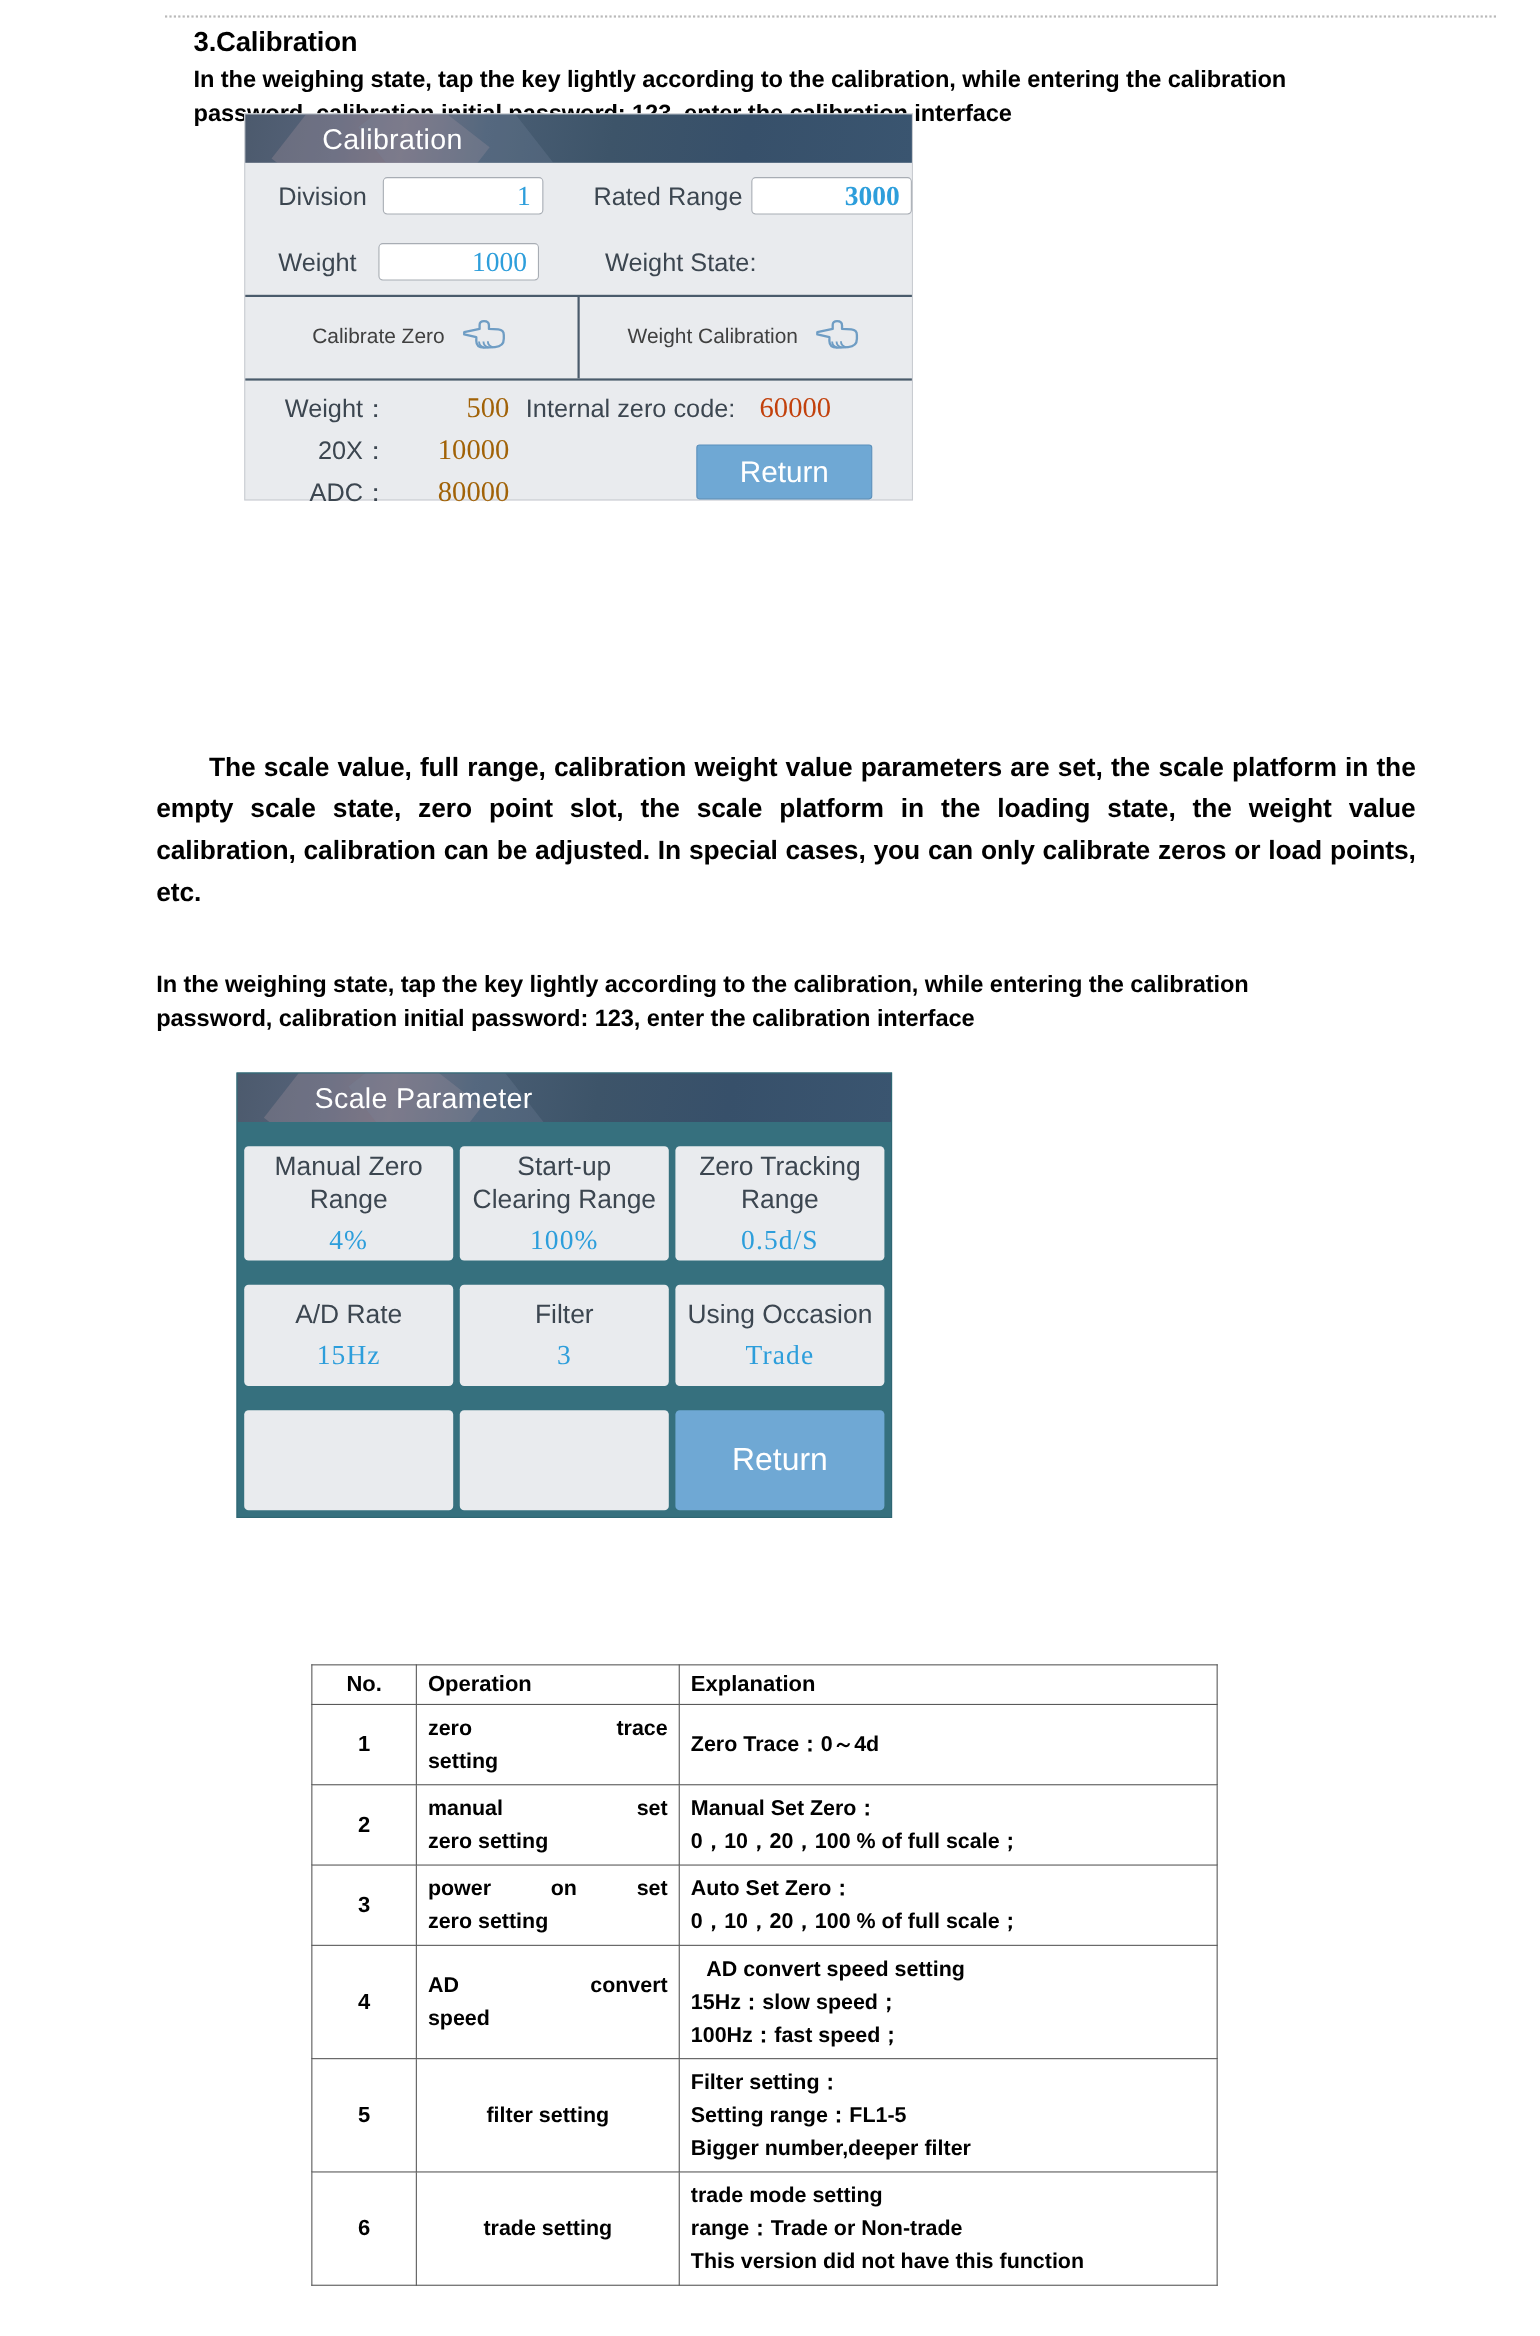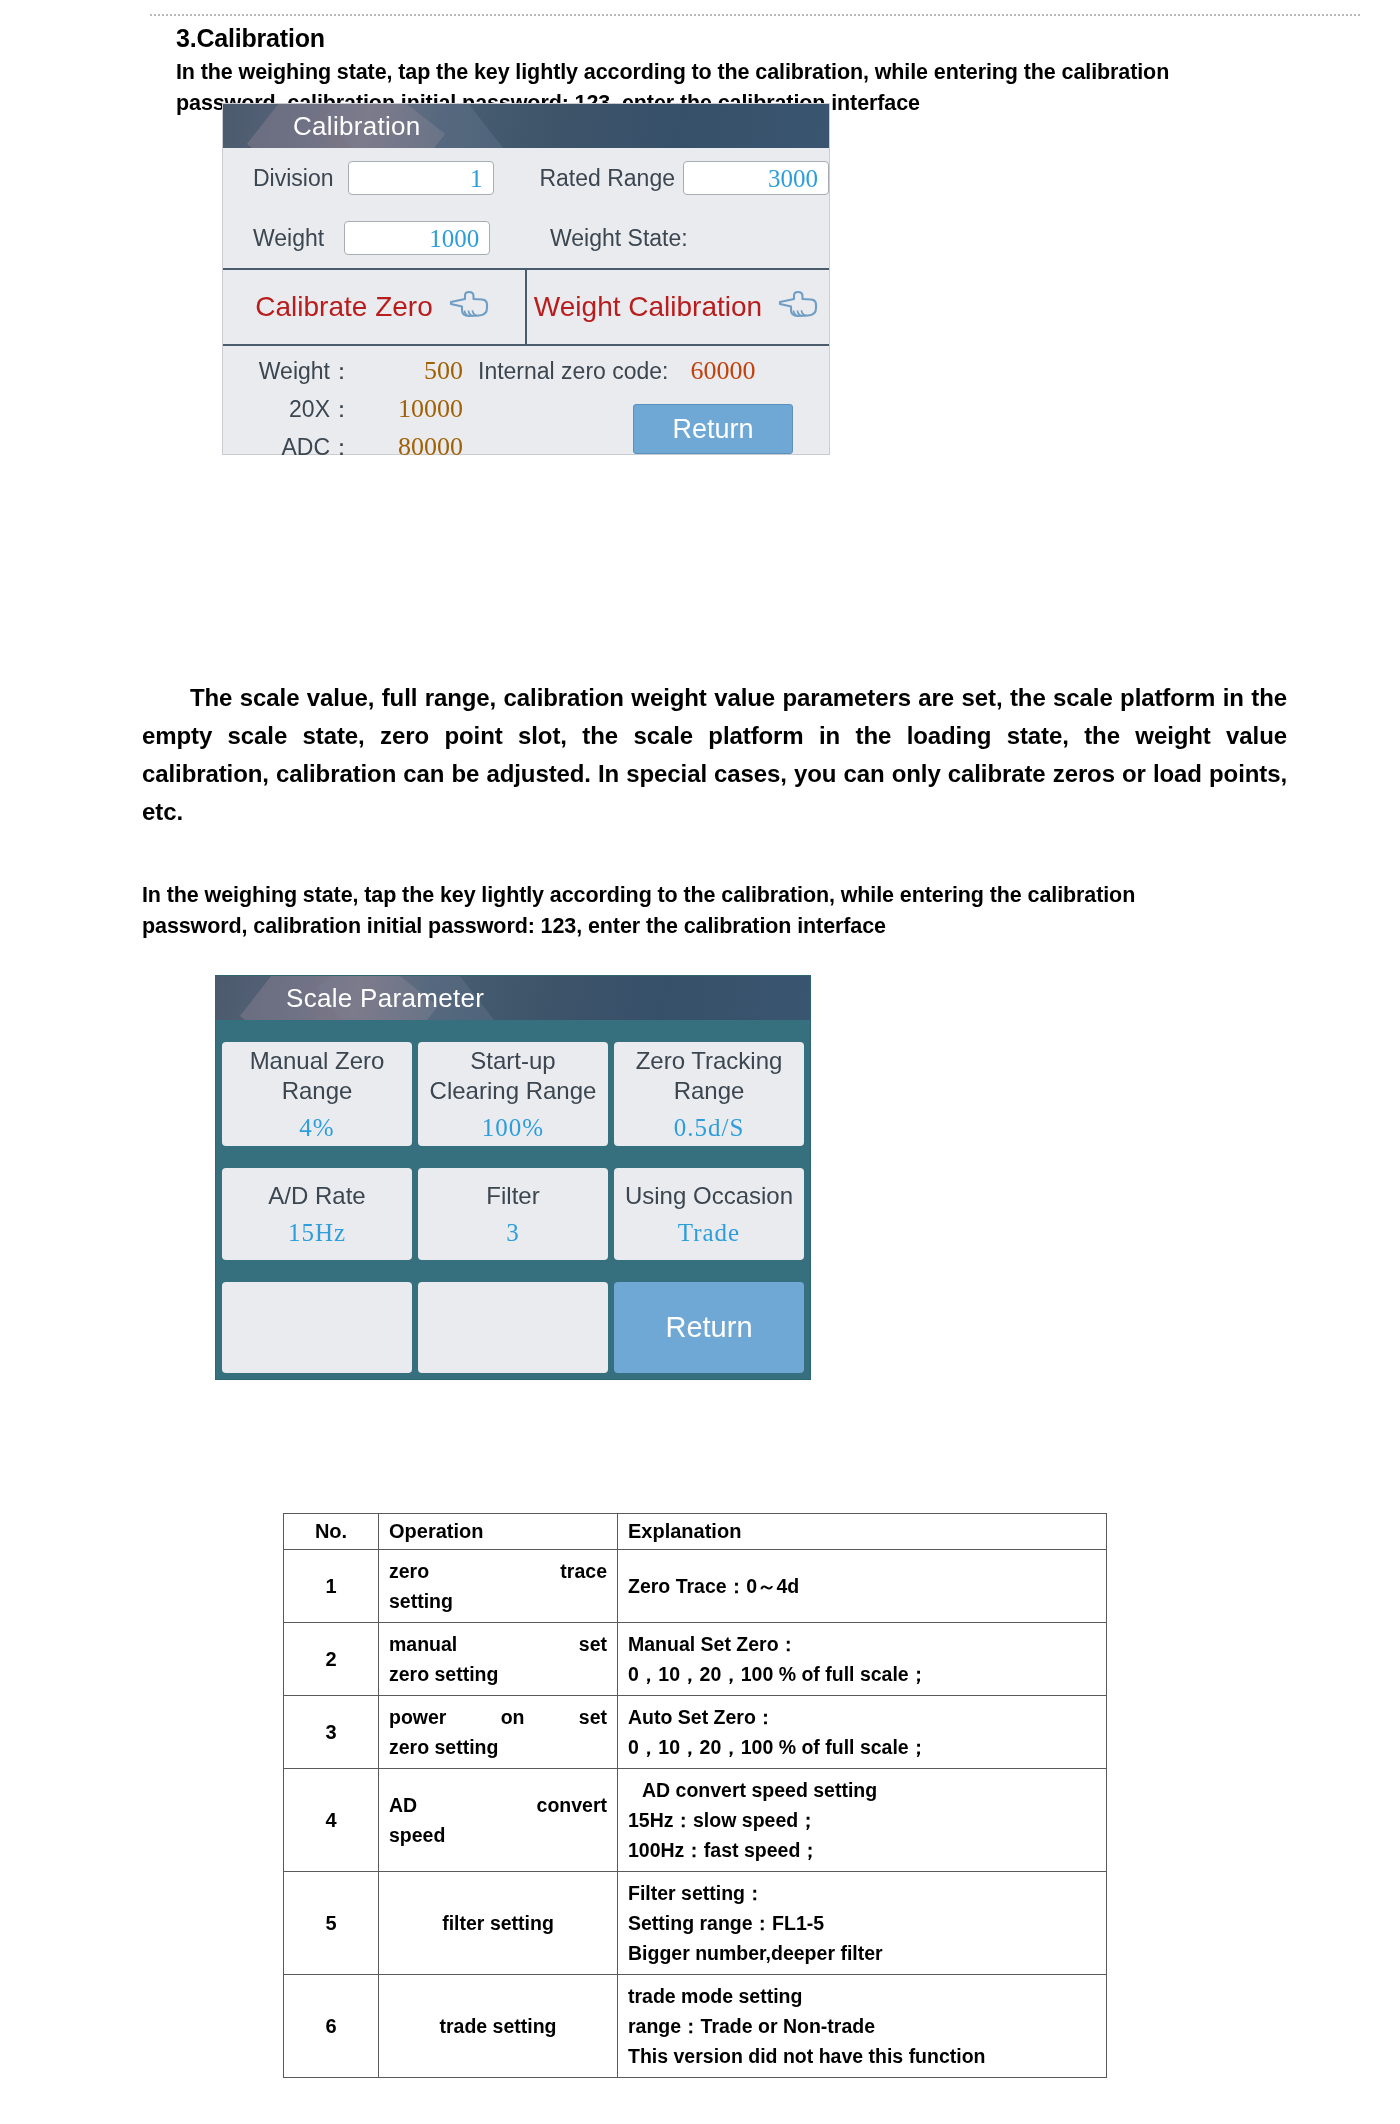--- a/index.html
+++ b/index.html
@@ -140,41 +140,41 @@
     height: 34px;
     line-height: 34px;
     text-align: right;
     padding: 0 10px;
     font-size: 25px;
     color: #2d9edb;
     font-family: "Liberation Serif", serif;
     box-sizing: border-box;
   }
   .w-div { width: 146px; margin-left: 14px; }
-  .w-rr  { width: 146px; margin-left: 8px; }
+  .w-rr  { width: 146px; margin-left: 8px; font-weight: bold; }
   .w-wt  { width: 146px; margin-left: 20px; }
 
   .cal-left  { display: flex; align-items: center; width: 297px; }
   .cal-right { display: flex; align-items: center; }
 
   
   .cal-actions {
     display: flex;
     border-top: 2px solid #4a5b6b;
     border-bottom: 2px solid #4a5b6b;
     height: 74px;
   }
   .cal-action {
     flex: 1;
     display: flex;
     align-items: center;
     justify-content: center;
     gap: 16px;
-    font-size: 28px;
-    color: #b91c1c;
+    font-size: 19px;
+    color: #404040;
   }
   .cal-action.first { border-right: 2px solid #4a5b6b; }
   .hand-icon { display: block; }
 
   
   .cal-readout {
     position: relative;
     height: 132px;
   }
   .ro-col {

